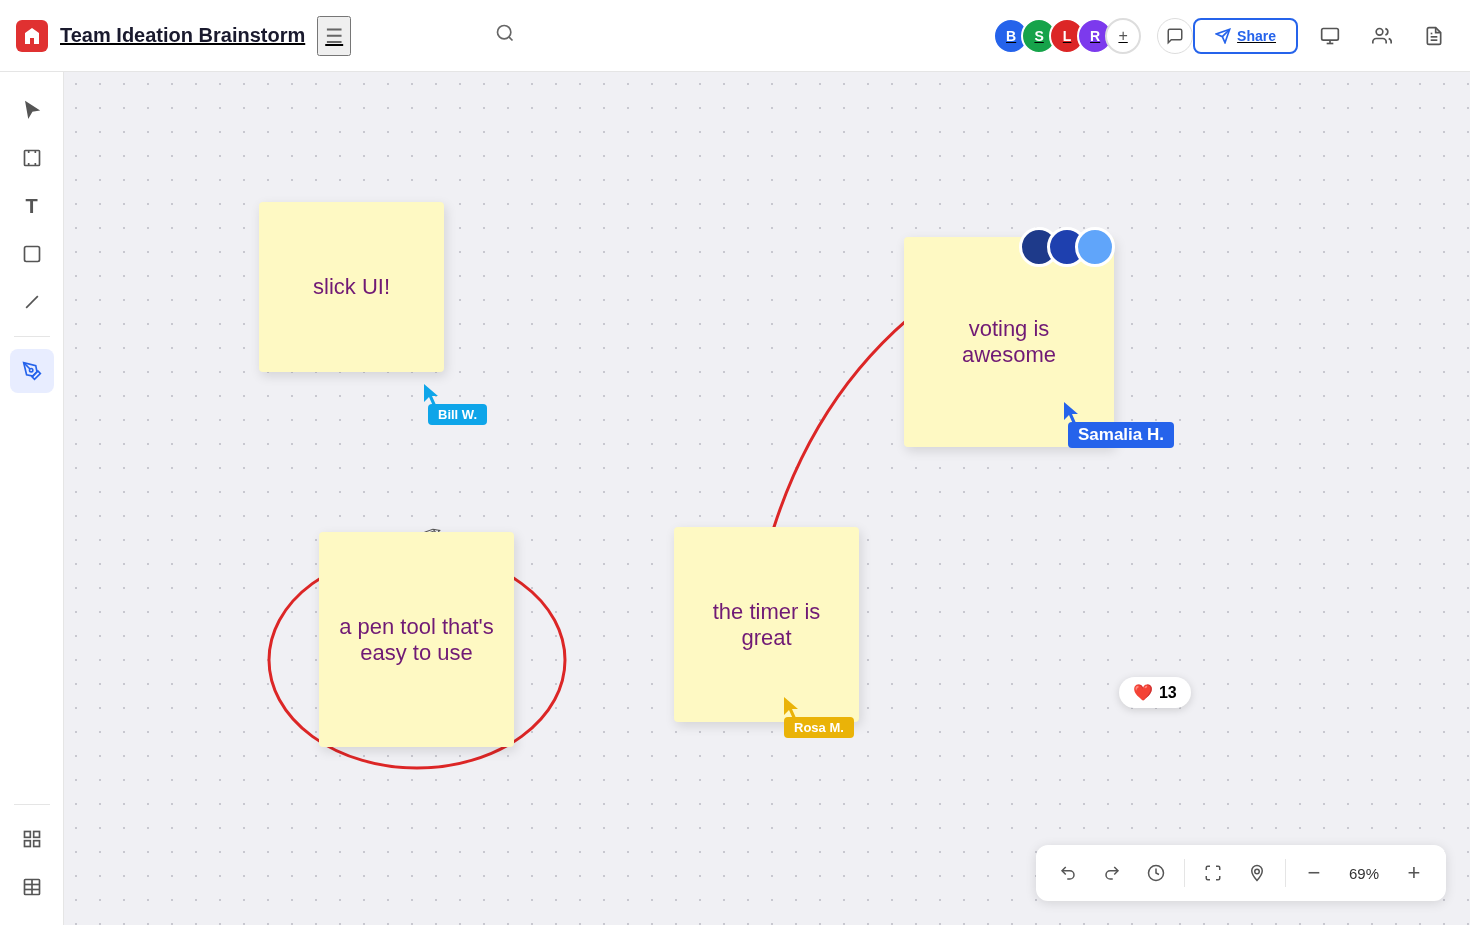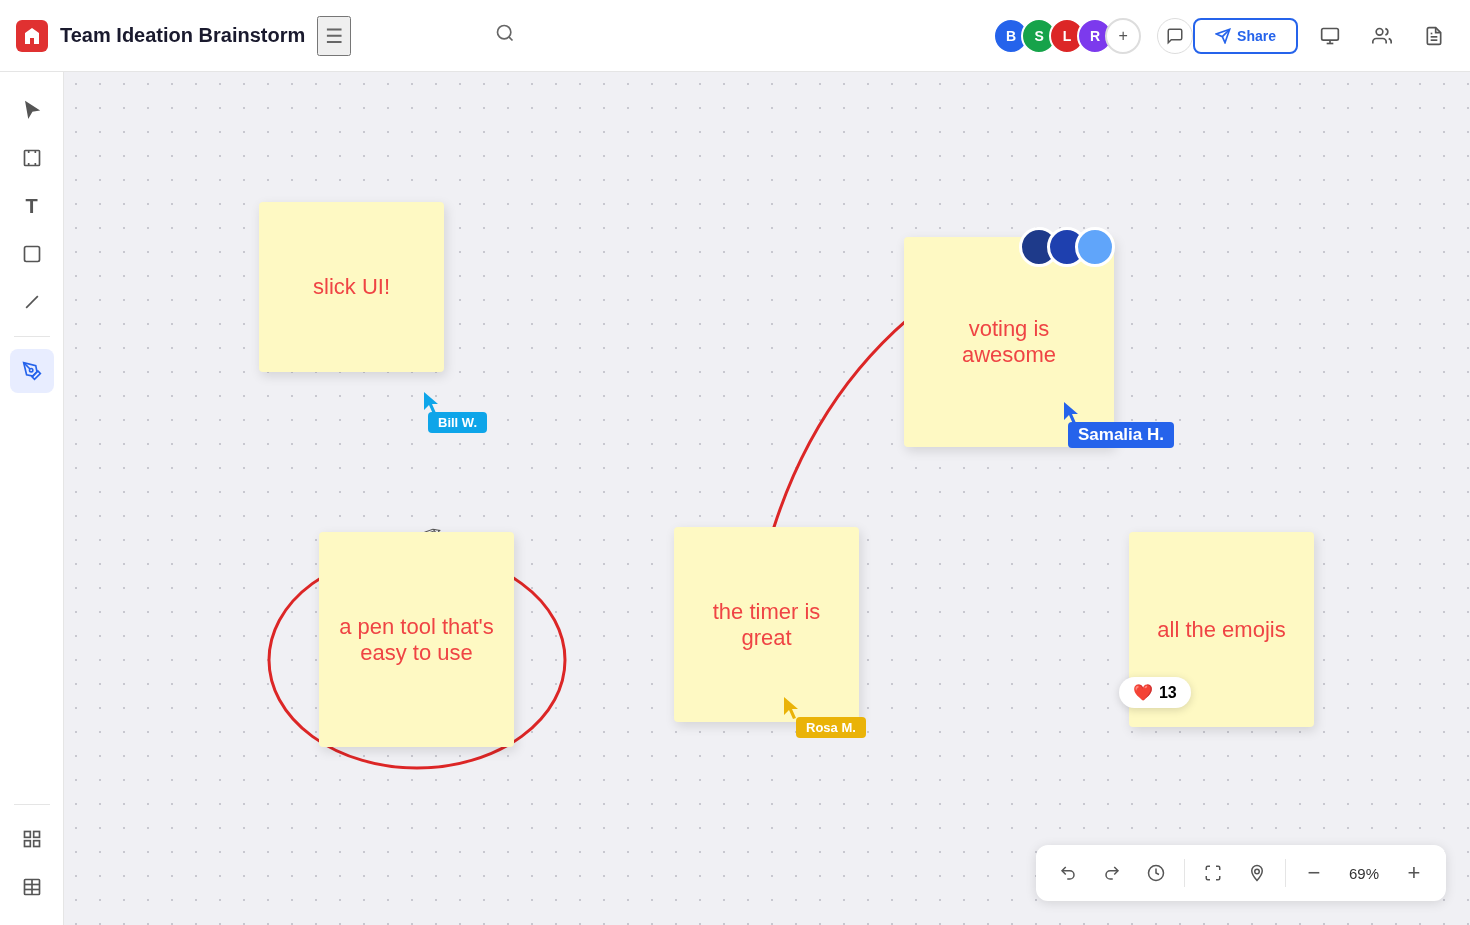--- a/index.html
+++ b/index.html
@@ -16,20 +16,21 @@
     .header {
       position: absolute;
       top: 0; left: 0; right: 0;
       height: 72px;
       background: #fff;
       border-bottom: 1px solid #e5e5e5;
       display: flex;
       align-items: center;
       padding: 0 16px;
       z-index: 100;
+      text-decoration: underline;
     }
     .header-left {
       display: flex;
       align-items: center;
       gap: 12px;
       flex: 1;
     }
     .logo {
       width: 32px;
       height: 32px;
@@ -199,21 +200,21 @@
 
     
     .sticky {
       position: absolute;
       background: #fef9c3;
       border-radius: 4px;
       padding: 20px;
       box-shadow: 2px 4px 12px rgba(0,0,0,0.12);
       font-size: 22px;
       font-weight: 500;
-      color: #ef4444;
+      color: #701a75;
       text-align: center;
       display: flex;
       align-items: center;
       justify-content: center;
     }
 
     
     .canvas svg.connections {
       position: absolute;
       top: 0; left: 0;
@@ -434,49 +435,46 @@
   </div>
 
   <div class="sticky" style="left:610px; top:455px; width:185px; height:195px;">
     <span>the timer is great</span>
   </div>
 
   <div class="sticky" style="left:840px; top:165px; width:210px; height:210px;">
     <span>voting is awesome</span>
   </div>
 
-  <div class="sticky" style="left:1065px; top:460px; width:185px; height:195px;">
-    <span>all the emojis</span>
-  </div>
 
   <div class="vote-circles" style="left:955px; top:155px; display:flex;">
     <div class="vote-circle" style="background:#1e3a8a;"></div>
     <div class="vote-circle" style="background:#1e40af;"></div>
     <div class="vote-circle" style="background:#60a5fa;"></div>
   </div>
 
-  <div style="position:absolute; left:360px; top:320px;">
+  <div style="position:absolute; left:360px; top:312px;">
     <svg width="20" height="24" viewBox="0 0 20 24">
       <path d="M0 0 L0 18 L5 13 L9 22 L12 21 L8 12 L14 12 Z" fill="#0ea5e9"></path>
     </svg>
     <div style="position:absolute; top:20px; left:4px; background:#0ea5e9; color:white; padding:3px 10px; border-radius:4px; font-size:13px; font-weight:600; white-space:nowrap;">Bill W.</div>
   </div>
 
   <div style="position:absolute; left:1000px; top:330px;">
     <svg width="20" height="24" viewBox="0 0 20 24">
       <path d="M0 0 L0 18 L5 13 L9 22 L12 21 L8 12 L14 12 Z" fill="#2563eb"></path>
     </svg>
     <div style="position:absolute; top:20px; left:4px; background:#2563eb; color:white; padding:3px 10px; border-radius:4px; font-size:17px; font-weight:600; white-space:nowrap;">Samalia H.</div>
   </div>
 
   <div style="position:absolute; left:720px; top:625px;">
     <svg width="20" height="24" viewBox="0 0 20 24">
       <path d="M0 0 L0 18 L5 13 L9 22 L12 21 L8 12 L14 12 Z" fill="#eab308"></path>
     </svg>
-    <div style="position:absolute; top:20px; left:12px; background:#eab308; color:white; padding:3px 10px; border-radius:4px; font-size:13px; font-weight:600; white-space:nowrap;">Rosa M.</div>
+    <div style="position:absolute; top:20px; left:0; background:#eab308; color:white; padding:3px 10px; border-radius:4px; font-size:13px; font-weight:600; white-space:nowrap;">Rosa M.</div>
   </div>
 
   <div class="reaction-badge" style="left:1055px; top:605px;">
     <span>❤️</span>
     <span>13</span>
   </div>
 
 </div>
 
 <div class="bottom-toolbar">

